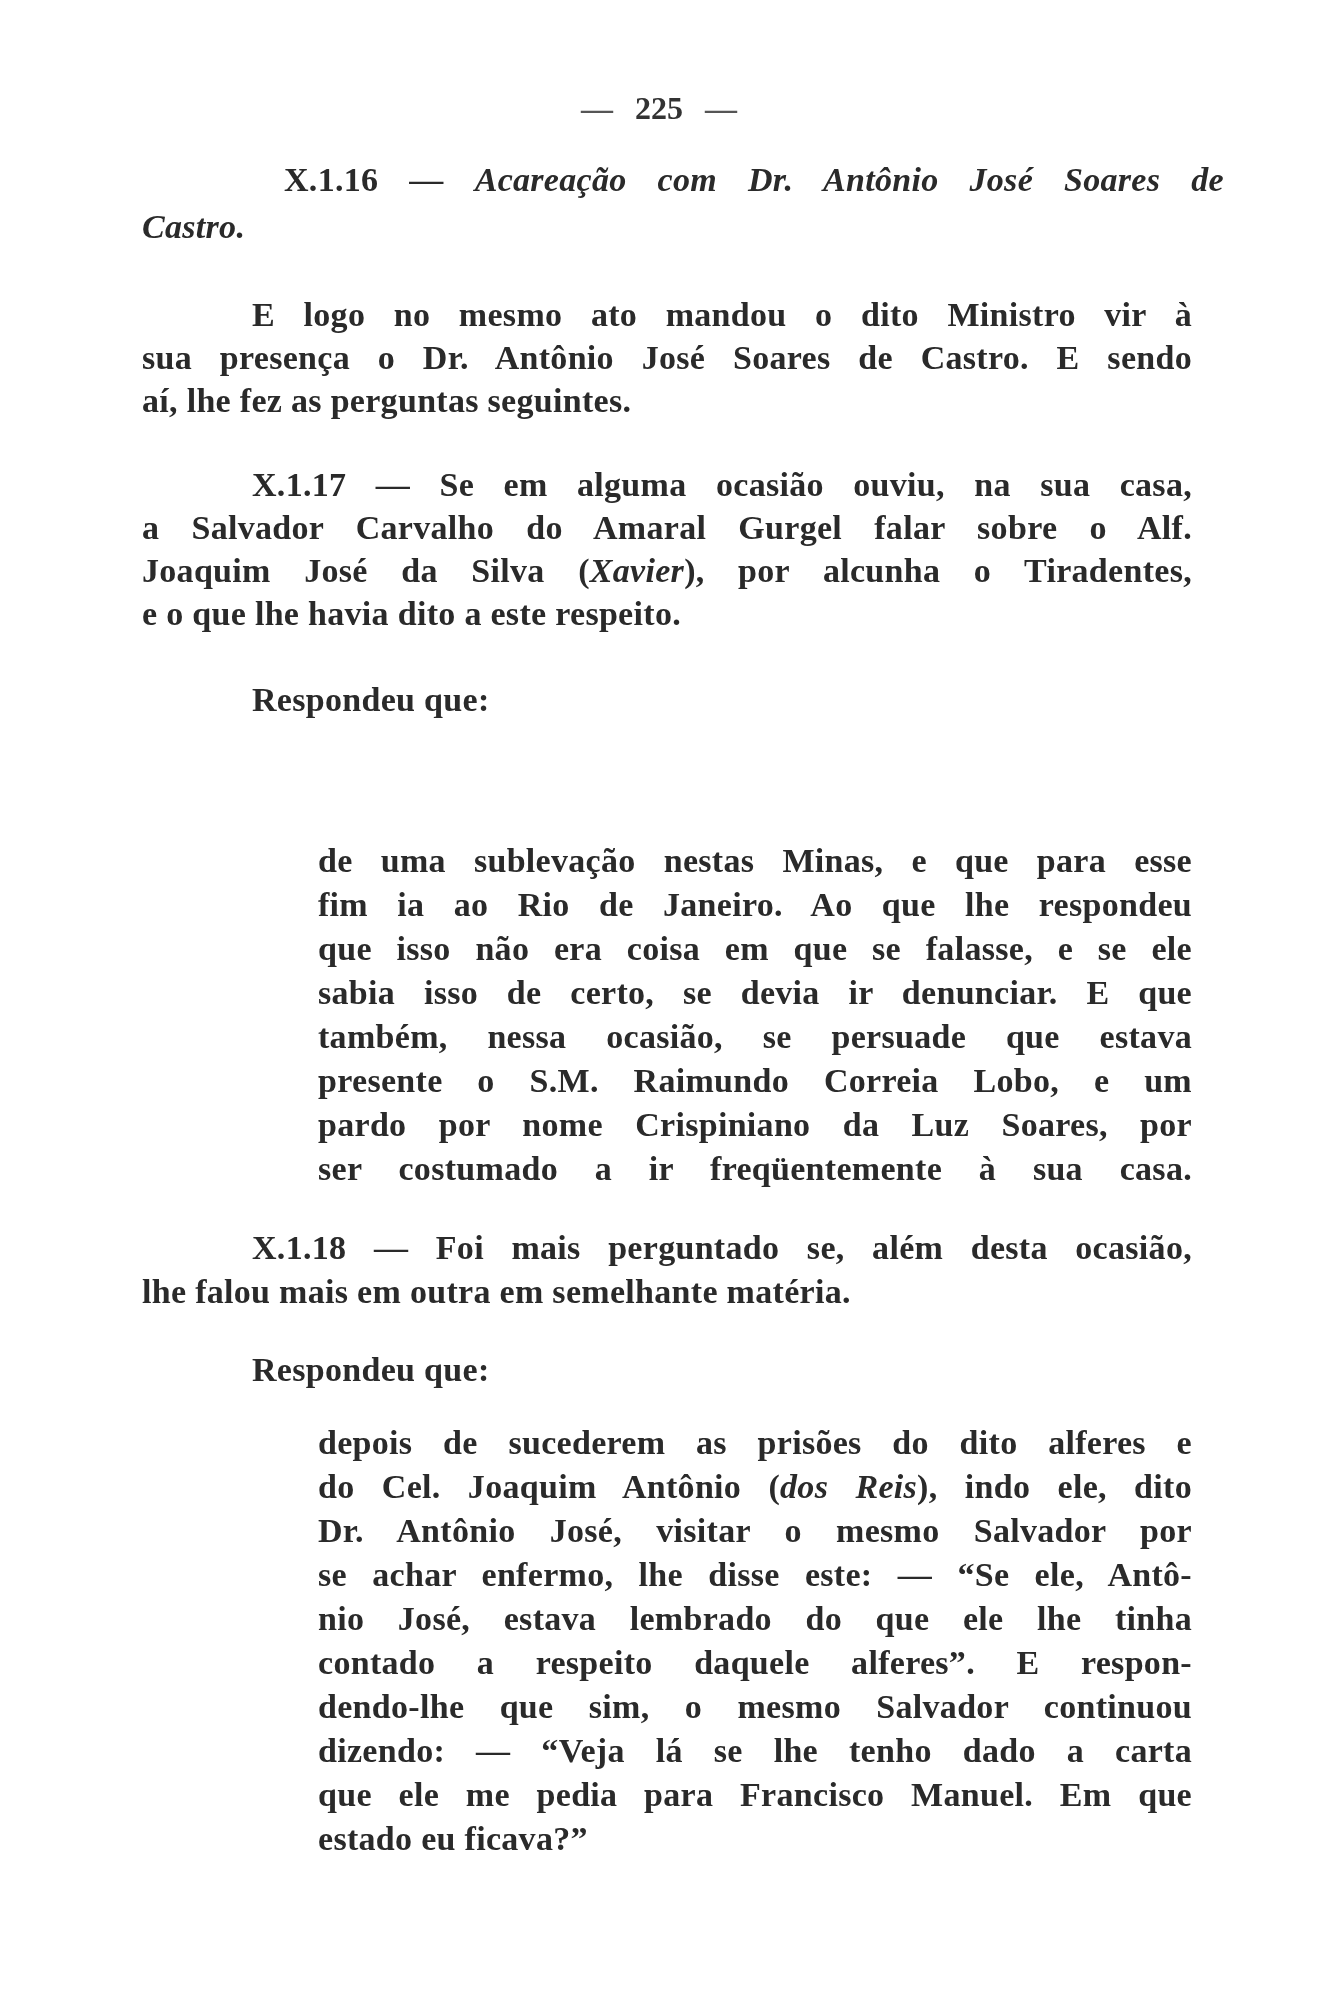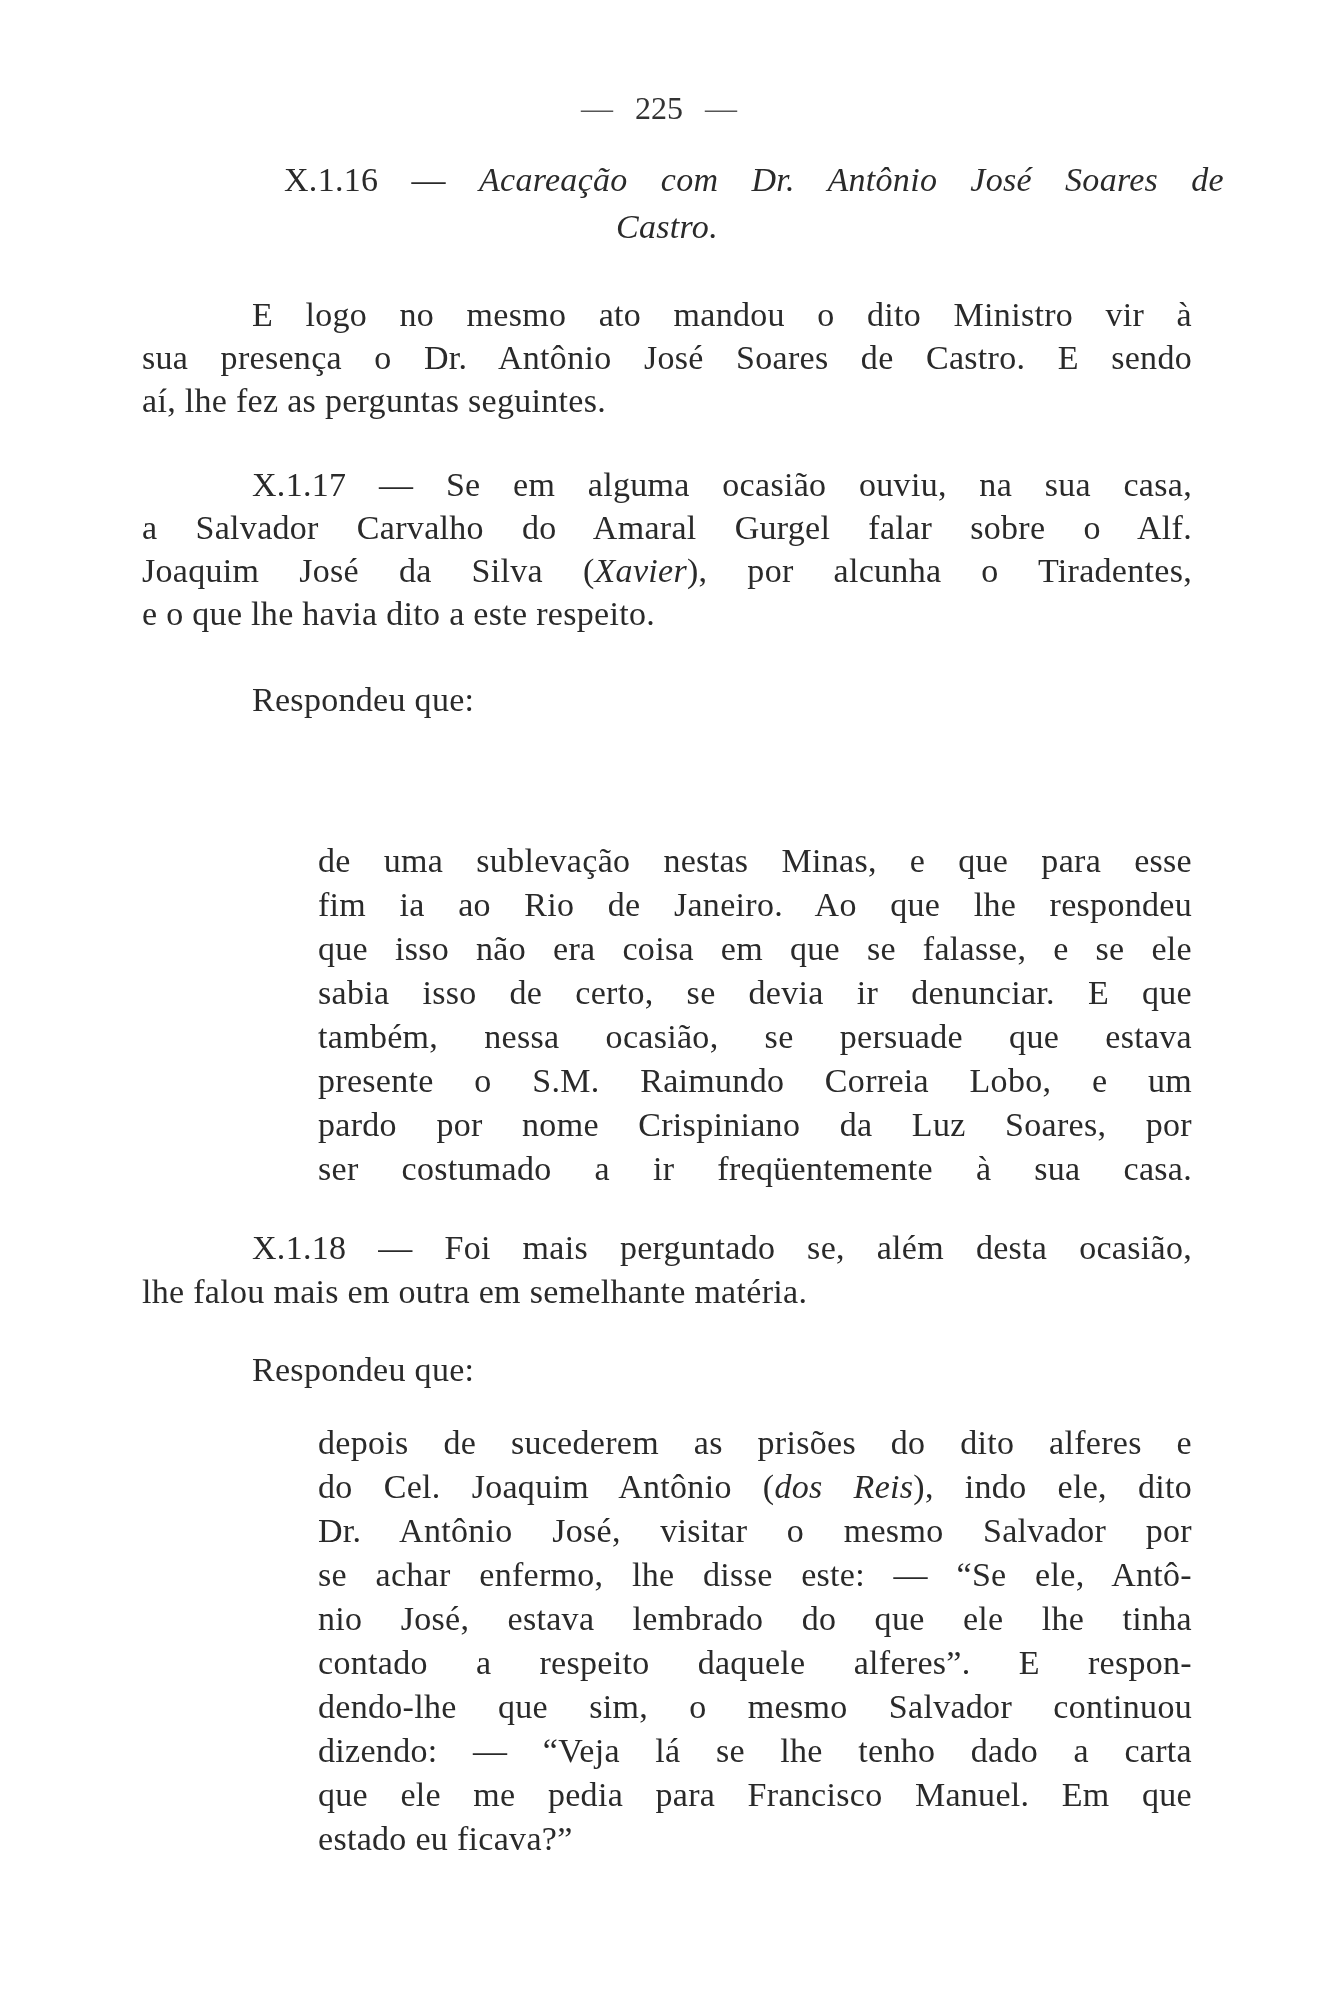--- a/index.html
+++ b/index.html
@@ -3,21 +3,21 @@
 <meta charset="utf-8">
 <style>
   html, body { margin: 0; padding: 0; }
   body {
     width: 1318px; height: 2000px;
     background: #ffffff;
     position: relative; overflow: hidden;
     font-family: "Liberation Serif", "DejaVu Serif", serif;
     color: #2a2a2a;
   }
-  .page { position: absolute; left: 0; top: 0; width: 1142px; height: 2000px; }
+  .page { position: absolute; left: 0; top: 0; width: 1142px; height: 2000px; font-weight: bold; }
   .line {
     position: absolute;
     font-size: 34px;
     line-height: 40px;
     white-space: nowrap;
     letter-spacing: 0.3px;
   }
   .just {
     text-align: justify;
     text-align-last: justify;
@@ -27,21 +27,21 @@
   }
   .main { left: 142px; width: 1050px; }
   .indent { left: 252px; width: 940px; }
   .quote { left: 318px; width: 874px; }
   .page-number {
     position: absolute; left: 0; width: 1318px; top: 90px;
     text-align: center; font-size: 32px; line-height: 36px; color: #333;
   }
   .page-number .num { padding: 0 14px; }
   .page-number .dash { color: #555; }
-  .ital { font-style: italic; text-align: center; }
+  .ital { font-style: italic; }
 </style>
 </head>
 <body>
 
 <div class="page">
 
   <div class="page-number">
     <span class="dash">—</span>
     <span class="num">225</span>
     <span class="dash">—</span>

